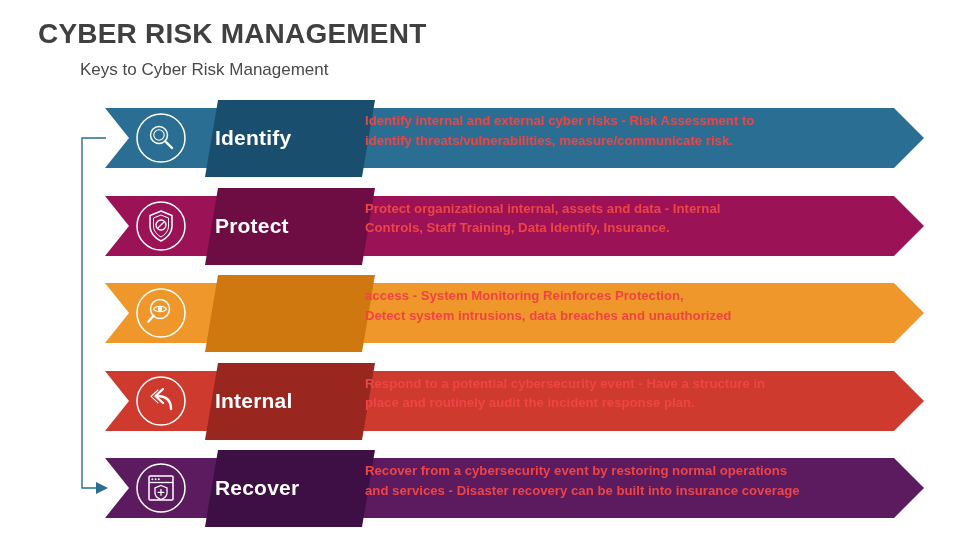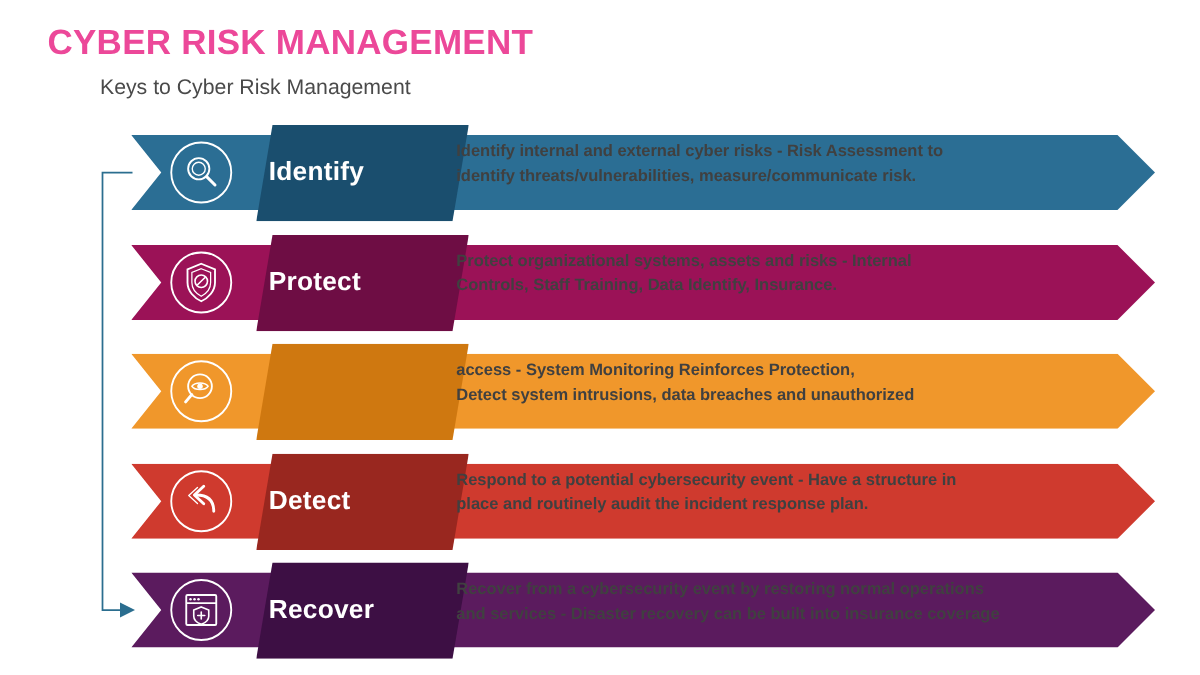--- a/index.html
+++ b/index.html
@@ -53,36 +53,36 @@
     width:160px;
     text-align:left;
     color:#ffffff;
     font-size:21px;font-weight:bold;
     letter-spacing:.2px;
   }
 
   .desc{
     position:absolute;left:305px;top:11px;
     width:475px;
-    color:#404040;
+    color:#ef4444;
     font-size:13.2px;
     font-weight:bold;
     line-height:19.5px;
   }
   .desc .ln{display:block;white-space:nowrap;}
 
   
   .connector{position:absolute;left:0;top:0;width:960px;height:540px;pointer-events:none;}
 </style>
 </head>
 <body style="background: rgb(255, 255, 255);">
 
 <div class="slide">
 
-  <div class="title" style="color: #ec4899; text-align: right;">CYBER RISK MANAGEMENT</div>
+  <div class="title" style="color: #404040; text-align: right;">CYBER RISK MANAGEMENT</div>
   <div class="subtitle" style="color: rgb(74, 74, 74); margin-left: 40px;">Keys to Cyber Risk Management</div>
 
   <svg class="connector" viewBox="0 0 960 540" width="960" height="540">
     <path id="conn-path" fill="none" stroke="#2b6e8f" stroke-width="1.4" d="M 106 138 L 82 138 L 82 488 L 96 488"></path>
     <polygon id="conn-arrow" fill="#2b6e8f" points="96,482 108,488 96,494"></polygon>
   </svg>
 
   <div class="rows">
       <div class="row" style="top: 100px;">
         <div class="chev">
@@ -124,21 +124,21 @@
           <svg width="52" height="52" viewBox="0 0 52 52">
             <circle cx="26" cy="26" r="24" fill="none" stroke="#ffffff" stroke-width="1.5"></circle>
             <path d="M26 11 L37 15.5 V26 C37 33 31.5 38.5 26 41 C20.5 38.5 15 33 15 26 V15.5 Z" fill="none" stroke="#ffffff" stroke-width="1.5"></path>
             <path d="M26 15 L33.5 18 V26 C33.5 31 29.8 35 26 37 C22.2 35 18.5 31 18.5 26 V18 Z" fill="none" stroke="#ffffff" stroke-width="1"></path>
             <circle cx="26" cy="25" r="5" fill="none" stroke="#ffffff" stroke-width="1.3"></circle>
             <line x1="23.2" y1="27.6" x2="28.8" y2="22.2" stroke="#ffffff" stroke-width="1.3" stroke-linecap="round"></line>
           </svg>
         </div>
         <div class="label">Protect</div>
         <div class="desc">
-          <span class="ln">Protect organizational systems, assets and risks - Internal</span>
+          <span class="ln">Protect organizational internal, assets and data - Internal</span>
           <span class="ln">Controls, Staff Training, Data Identify, Insurance.</span>
         </div>
       </div>
       <div class="row" style="top: 275px;">
         <div class="chev">
           <svg width="819" height="60" viewBox="0 0 819 60">
             <polygon points="0,0 789,0 819,30 789,60 0,60 24,30" fill="#f0972b"></polygon>
           </svg>
         </div>
         <div class="band" style="left: 145px;">
@@ -172,21 +172,21 @@
           </svg>
         </div>
         <div class="icon-wrap">
           <svg width="52" height="52" viewBox="0 0 52 52">
             <circle cx="26" cy="26" r="24" fill="none" stroke="#ffffff" stroke-width="1.5"></circle>
             <path d="M36 34 C36 25 31 21 22 21" fill="none" stroke="#ffffff" stroke-width="2.3" stroke-linecap="round"></path>
             <polyline points="28,14 20.5,21 28,28" fill="none" stroke="#ffffff" stroke-width="2.3" stroke-linecap="round" stroke-linejoin="round"></polyline>
             <polyline points="23,15 16,21.4 23,27.8" fill="none" stroke="#ffffff" stroke-width="1.1" stroke-linecap="round" stroke-linejoin="round"></polyline>
           </svg>
         </div>
-        <div class="label">Detect</div>
+        <div class="label">Internal</div>
         <div class="desc">
           <span class="ln">Respond to a potential cybersecurity event - Have a structure in</span>
           <span class="ln">place and routinely audit the incident response plan.</span>
         </div>
       </div>
       <div class="row" style="top: 450px;">
         <div class="chev">
           <svg width="819" height="60" viewBox="0 0 819 60">
             <polygon points="0,0 789,0 819,30 789,60 0,60 24,30" fill="#5b1b5e"></polygon>
           </svg>

